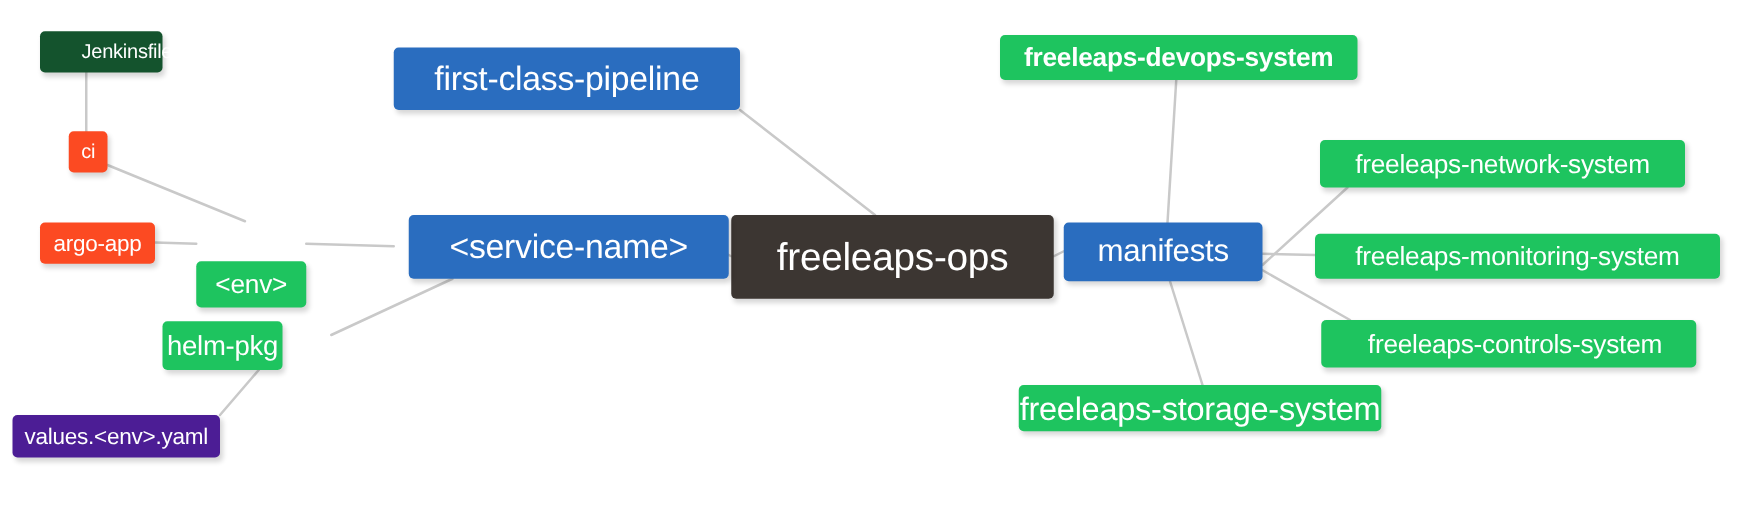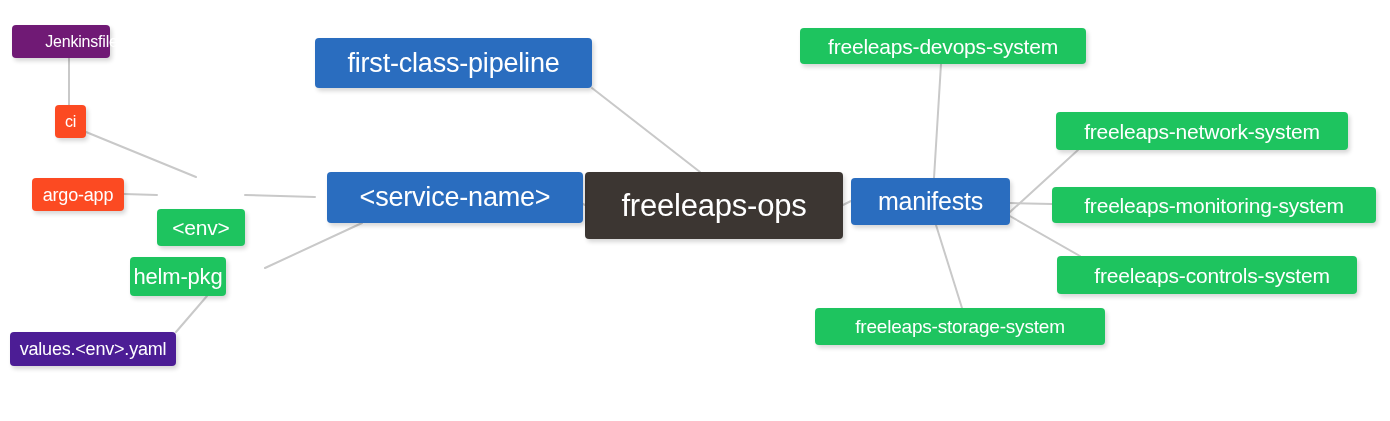--- a/index.html
+++ b/index.html
@@ -87,32 +87,32 @@
       </div>
       <div class="node" style="left: 32px; top: 178px; width: 92px; height: 33px; background: rgb(252, 74, 34); font-size: 18px;">
         <span class="node-label">argo-app</span>
       </div>
       <div class="node" style="left: 10px; top: 332px; width: 166px; height: 34px; background: #4c1d95; font-size: 18px;">
         <span class="node-label">values.&lt;env&gt;.yaml</span>
       </div>
       <div class="node" style="left: 55px; top: 105px; width: 31px; height: 33px; background: rgb(252, 74, 34); font-size: 16px;">
         <span class="node-label">ci</span>
       </div>
-      <div class="node" style="left: 12px; top: 25px; width: 98px; height: 33px; background: #701a75; font-size: 16px; padding-left: 41px;">
+      <div class="node" style="left: 32px; top: 25px; width: 98px; height: 33px; background: #14532d; font-size: 16px; padding-left: 41px;">
         <span class="node-label">Jenkinsfile</span>
       </div>
-      <div class="node" style="left: 800px; top: 28px; width: 286px; height: 36px; background: rgb(30, 196, 95); font-size: 21px;">
+      <div class="node" style="left: 800px; top: 28px; width: 286px; height: 36px; background: rgb(30, 196, 95); font-size: 21px; font-weight: bold;">
         <span class="node-label">freeleaps-devops-system</span>
       </div>
       <div class="node" style="left: 1056px; top: 112px; width: 292px; height: 38px; background: rgb(30, 196, 95); font-size: 21px;">
         <span class="node-label">freeleaps-network-system</span>
       </div>
       <div class="node" style="left: 1052px; top: 187px; width: 324px; height: 36px; background: rgb(30, 196, 95); font-size: 21px;">
         <span class="node-label">freeleaps-monitoring-system</span>
       </div>
       <div class="node" style="left: 1057px; top: 256px; width: 300px; height: 38px; background: rgb(30, 196, 95); font-size: 21px; padding-left: 10px;">
         <span class="node-label">freeleaps-controls-system</span>
       </div>
-      <div class="node" style="left: 815px; top: 308px; width: 290px; height: 37px; background: rgb(30, 196, 95); font-size: 19px;">
+      <div class="node" style="left: 815px; top: 308px; width: 290px; height: 37px; background: rgb(30, 196, 95); font-size: 26px;">
         <span class="node-label">freeleaps-storage-system</span>
       </div>
     </div>
 </div>
 
 </body></html>

